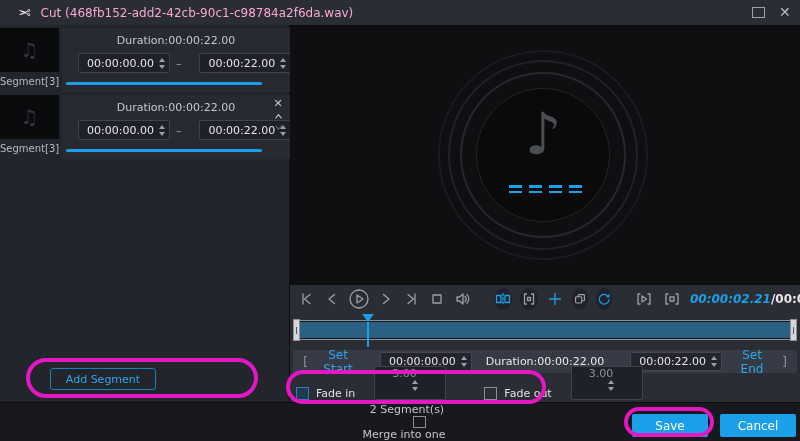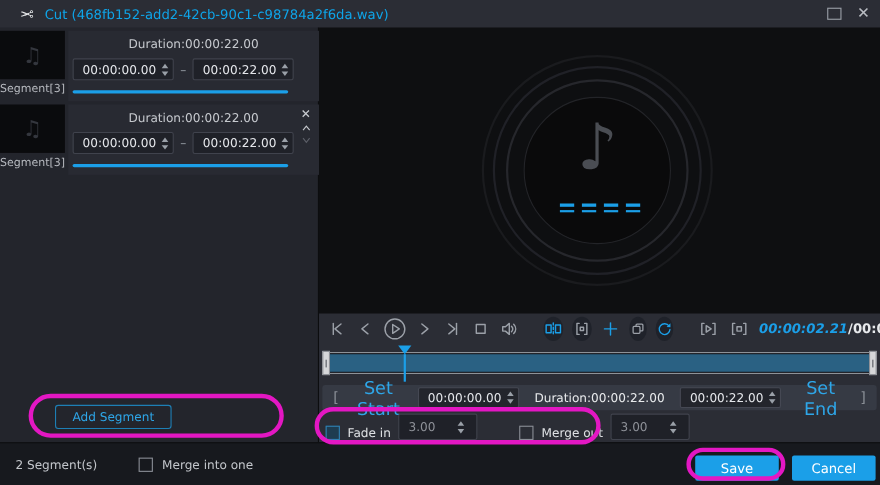--- a/index.html
+++ b/index.html
@@ -6,40 +6,40 @@
   body { background:#000; }
   .app {
     position:relative; width:800px; height:441px; overflow:hidden;
     background:#2b2d35; font-family:"DejaVu Sans", sans-serif; color:#d6d8dc;
     -webkit-font-smoothing:antialiased;
   }
   
   .titlebar { position:absolute; top:0; left:0; width:800px; height:25px;
     background:#2b2d35; display:flex; align-items:center; padding-left:18px; }
   .scissors { color:#e8eaec; font-size:15px; transform:scaleX(-1); margin-right:10px; }
-  .win-title { font-size:12px; color:#0ea5e9; }
+  .win-title { font-size:12px; color:#f9a8d4; }
   .win-btn-max { position:absolute; left:752px; top:7px; width:13px; height:11px;
     border:1px solid #9ba0a8; cursor:pointer; }
   .win-btn-close { position:absolute; left:779px; top:3px; font-size:14px;
     color:#b9bcc2; cursor:pointer; line-height:18px; }
   
   .left-panel { position:absolute; top:25px; left:0; width:290px; height:377px;
     background:#23252c; border-right:1px solid #0c0d0f; }
   .seg-row { position:absolute; left:0; width:290px; height:64px; }
   .seg-row.r1 { top:3px; } .seg-row.r2 { top:70px; }
   .thumb { position:absolute; left:0; top:0; width:59px; height:44px; background:#0a0b0d;
     display:flex; align-items:center; justify-content:center; }
   .thumb-note { font-size:20px; color:#34373e; }
   .seg-label { position:absolute; left:0; top:48px; width:59px; text-align:center;
     font-size:10px; color:#b6b9bf; }
   .seg-editor { position:absolute; left:62px; top:0; right:0; bottom:0; background:#282a32; }
   .seg-duration { text-align:center; margin-top:6px; font-size:11px; color:#c6c9ce; }
   .spin-row { display:flex; align-items:center; margin:6px 0 0 4px; }
   .spinbox { display:flex; align-items:center; height:20px; background:#1f2128;
-    border:1px solid #40434d; border-radius:2px; padding:0 4px 0 8px; cursor:text; }
+    border:1px solid #40434d; border-radius:2px; padding:0 4px 0 8px; cursor:text;margin-left:12px; }
   .spinbox .val { font-size:11px; color:#e4e6ea; min-width:62px; }
   .spinner { display:flex; flex-direction:column; gap:3px; margin-left:5px; cursor:pointer; }
   .tri-up { width:0; height:0; border-left:3.5px solid transparent; border-right:3.5px solid transparent; border-bottom:4px solid #9aa0a8; }
   .tri-down { width:0; height:0; border-left:3.5px solid transparent; border-right:3.5px solid transparent; border-top:4px solid #9aa0a8; }
   .range-dash { margin:0 6px; color:#9aa0a8; font-size:11px; }
   .seg-slider { margin:9px 0 0 4px; width:196px; height:3px; border-radius:2px; background:var(--accent); }
   .seg-ctrl { position:absolute; right:5px; top:2px; width:14px; display:flex;
     flex-direction:column; align-items:center; gap:2px; }
   .seg-x { font-size:11px; color:#c9ccd1; cursor:pointer; line-height:13px; }
   .chev { width:9px; height:9px; cursor:pointer; }
@@ -82,35 +82,35 @@
   .handle.left { left:-3px; } .handle.right { right:-3px; }
   .playhead { position:absolute; left:66px; top:-7px; width:12px; cursor:ew-resize; }
   .playhead .flag { width:0; height:0; border-left:6px solid transparent;
     border-right:6px solid transparent; border-top:8px solid var(--accent); }
   .playhead .stem { width:2px; height:25px; background:var(--accent); margin-left:5px; }
   
   .trim-row { position:absolute; left:293px; top:350px; width:504px; height:23px;
     background:#363a44; border-radius:3px; display:flex; align-items:center;
     padding:0 10px; gap:8px; }
   .bracket { color:#8a8e96; font-size:13px; }
-  .link-btn { color:#2ea6e8; font-size:16px; cursor:pointer; flex:1; text-align:center; }
+  .link-btn { color:#2ea6e8; font-size:12px; cursor:pointer; flex:1; text-align:center; }
   .trim-row .spinbox { background:#23252c; border-color:#454853; height:19px; }
   .trim-duration { font-size:11px; color:#e8eaec; white-space:nowrap; padding:0 6px; }
   
   .fade-row { position:absolute; left:296px; top:378px; height:22px; display:flex;
     align-items:flex-end; gap:7px; }
   .checkbox { width:13px; height:13px; border:1px solid #8a8e96; background:transparent; cursor:pointer; }
   .checkbox.tint { border-color:#2f80b2; background:#1e3c50; }
   .fade-label { font-size:11px; color:#dfe1e4; }
-  .fade-row .spinbox { width:72px; height:24px; }
+  .fade-row .spinbox { width:72px; height:34px;flex-direction:column; }
   .fade-row .spinbox .val { color:#8d9097; min-width:40px; }
   .fade-gap { width:24px; }
   
   .footer { position:absolute; left:0; top:402px; width:800px; height:39px;
-    background:#17191e; border-top:1px solid #0d0e11; display:flex; align-items:center; }
+    background:#17191e; border-top:1px solid #0d0e11; display:flex; align-items:center;flex-direction:column; }
   .footer-count { font-size:11px; color:#c3c6cb; margin-left:14px; }
   .footer .checkbox { margin-left:38px; }
   .merge-label { font-size:11px; color:#c3c6cb; margin-left:8px; }
   .solid-btn { position:absolute; top:414px; width:76px; height:23px; background:var(--accent);
     border:none; border-radius:2px; color:#fff; font-size:12px;
     font-family:"DejaVu Sans",sans-serif; cursor:pointer; }
   .btn-save { left:632px; } .btn-cancel { left:720px; }
   
   .ann { position:absolute; border:4px solid var(--annotation); pointer-events:none; }
   .ann1 { left:26px; top:358px; width:232px; height:40px; border-radius:20px; }
@@ -359,21 +359,21 @@
     <span class="fade-label">Fade in</span>
     <div class="spinbox">
       <span class="val">3.00</span>
       <span class="spinner">
           <i class="tri-up"></i>
           <i class="tri-down"></i>
         </span>
     </div>
     <span class="fade-gap"></span>
     <span class="checkbox"></span>
-    <span class="fade-label">Merge out</span>
+    <span class="fade-label">Fade out</span>
     <div class="spinbox">
       <span class="val">3.00</span>
       <span class="spinner">
           <i class="tri-up"></i>
           <i class="tri-down"></i>
         </span>
     </div>
   </div>
 
   <div class="footer">

